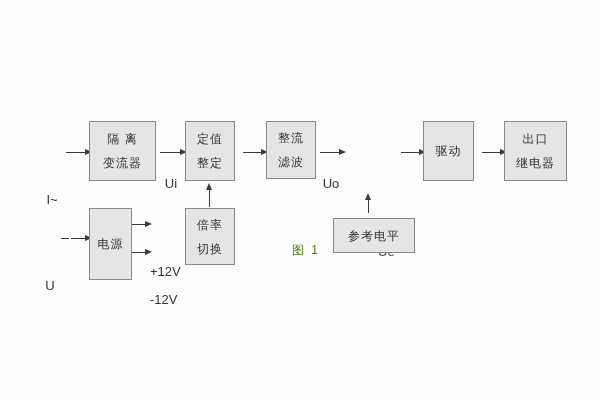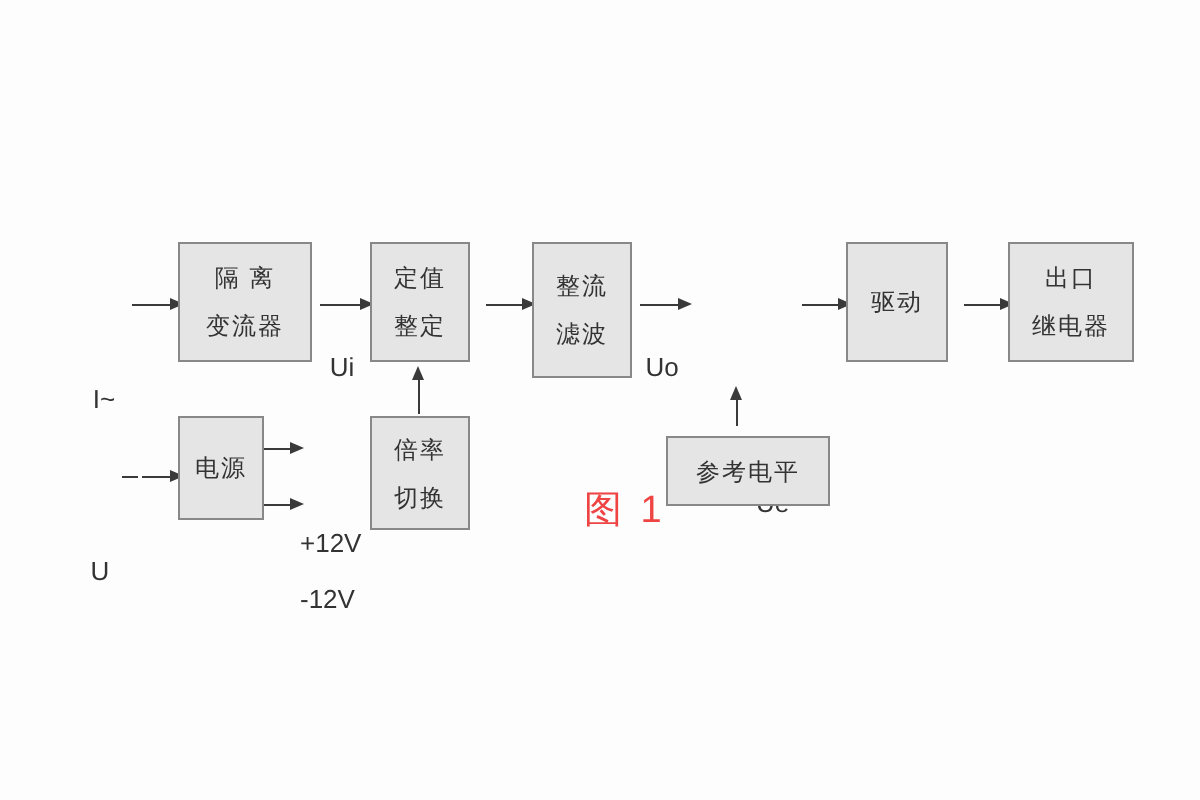--- a/index.html
+++ b/index.html
@@ -29,21 +29,21 @@
   .harrow::after{
     content:"";position:absolute;right:-6px;top:-3px;width:0;height:0;
     border-left:7px solid #3a3a3a;border-top:3px solid transparent;border-bottom:3px solid transparent;
   }
   .hline{position:absolute;height:1px;background:#3a3a3a;}
   .varrow{position:absolute;width:1px;background:#3a3a3a;}
   .varrow::after{
     content:"";position:absolute;top:-6px;left:-3px;width:0;height:0;
     border-bottom:7px solid #3a3a3a;border-left:3px solid transparent;border-right:3px solid transparent;
   }
-  .caption{position:absolute;font-size:19px;color:#ef4444;letter-spacing:2px;white-space:nowrap;}
+  .caption{position:absolute;font-size:12px;color:#4d7c0f;letter-spacing:2px;white-space:nowrap;}
 </style>
 </head>
 <body>
 
 <div class="stage">
 
   <div class="siglabel" style="left:42px;top:145px;width:20px;">I~</div>
   <div class="harrow" style="left:66px;top:152px;width:20px;"></div>
 
   <div class="block" style="left:89px;top:121px;width:67px;height:60px;">
@@ -54,21 +54,21 @@
   <div class="siglabel" style="left:158px;top:129px;width:26px;">Ui</div>
   <div class="harrow" style="left:160px;top:152px;width:21px;"></div>
 
   <div class="block" style="left:185px;top:121px;width:50px;height:60px;">
     <span>定值</span>
     <span>整定</span>
   </div>
 
   <div class="harrow" style="left:243px;top:152px;width:19px;"></div>
 
-  <div class="block" style="left:266px;top:121px;width:50px;height:68px;">
+  <div class="block" style="left:266px;top:121px;width:50px;height:58px;">
     <span>整流</span>
     <span>滤波</span>
   </div>
 
   <div class="siglabel" style="left:318px;top:129px;width:26px;">Uo</div>
   <div class="harrow" style="left:320px;top:152px;width:20px;"></div>
 
 
   <div class="harrow" style="left:401px;top:152px;width:19px;"></div>
 
@@ -80,21 +80,21 @@
 
   <div class="block" style="left:504px;top:121px;width:63px;height:60px;">
     <span>出口</span>
     <span>继电器</span>
   </div>
 
   <div class="siglabel" style="left:42px;top:231px;width:16px;">U</div>
   <div class="hline" style="left:61px;top:238px;width:8px;"></div>
   <div class="harrow" style="left:71px;top:238px;width:15px;"></div>
 
-  <div class="block" style="left:89px;top:208px;width:43px;height:52px;">
+  <div class="block" style="left:89px;top:208px;width:43px;height:72px;">
     <span>电源</span>
   </div>
 
   <div class="harrow" style="left:132px;top:224px;width:14px;"></div>
   <div class="siglabel" style="left:150px;top:217px;">+12V</div>
   <div class="harrow" style="left:132px;top:252px;width:14px;"></div>
   <div class="siglabel" style="left:150px;top:245px;">-12V</div>
 
   <div class="block" style="left:185px;top:208px;width:50px;height:57px;">
     <span>倍率</span>

